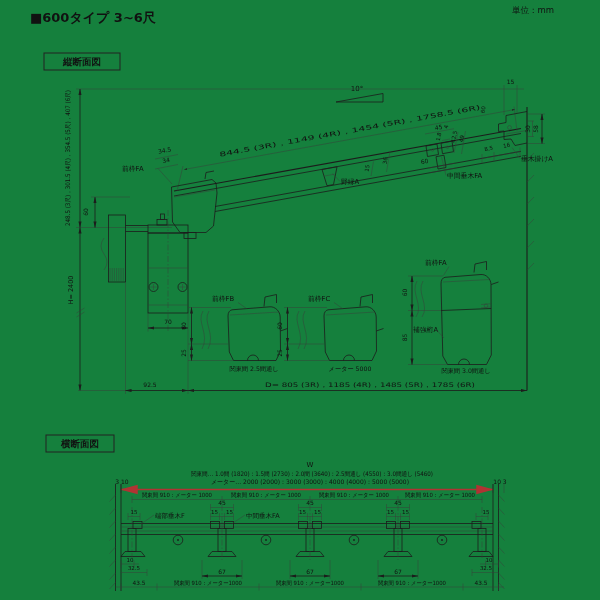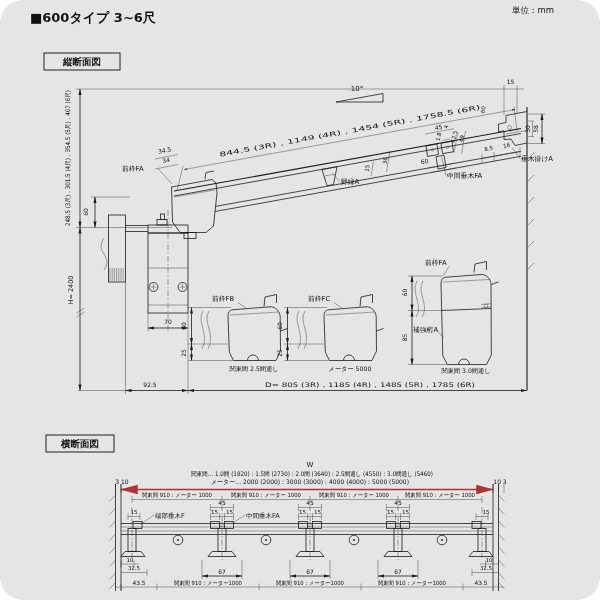--- a/index.html
+++ b/index.html
@@ -1,16 +1,16 @@
 <!DOCTYPE html>
 <html><head>
 <meta charset="utf-8">
 <style>
   html,body{margin:0;padding:0;background:#ffffff;}
-  .canvas{position:relative;width:600px;height:600px;background:#e5e5e5;overflow:hidden;border-radius:23px;}
+  .canvas{position:relative;width:600px;height:600px;background:#15803d;overflow:hidden;}
   svg{position:absolute;left:0;top:0;}
   text{font-family:"DejaVu Sans","Liberation Sans",sans-serif;fill:#111;}
   .title{font-size:13px;font-weight:bold;}
   .unit{font-size:8.5px;}
   .boxlbl{font-size:9.5px;font-weight:bold;}
   .t55{font-size:5.5px;}
   .t58{font-size:5.8px;}
   .t6{font-size:6px;}
   .t62{font-size:6.2px;}
   .t65{font-size:6.5px;}

